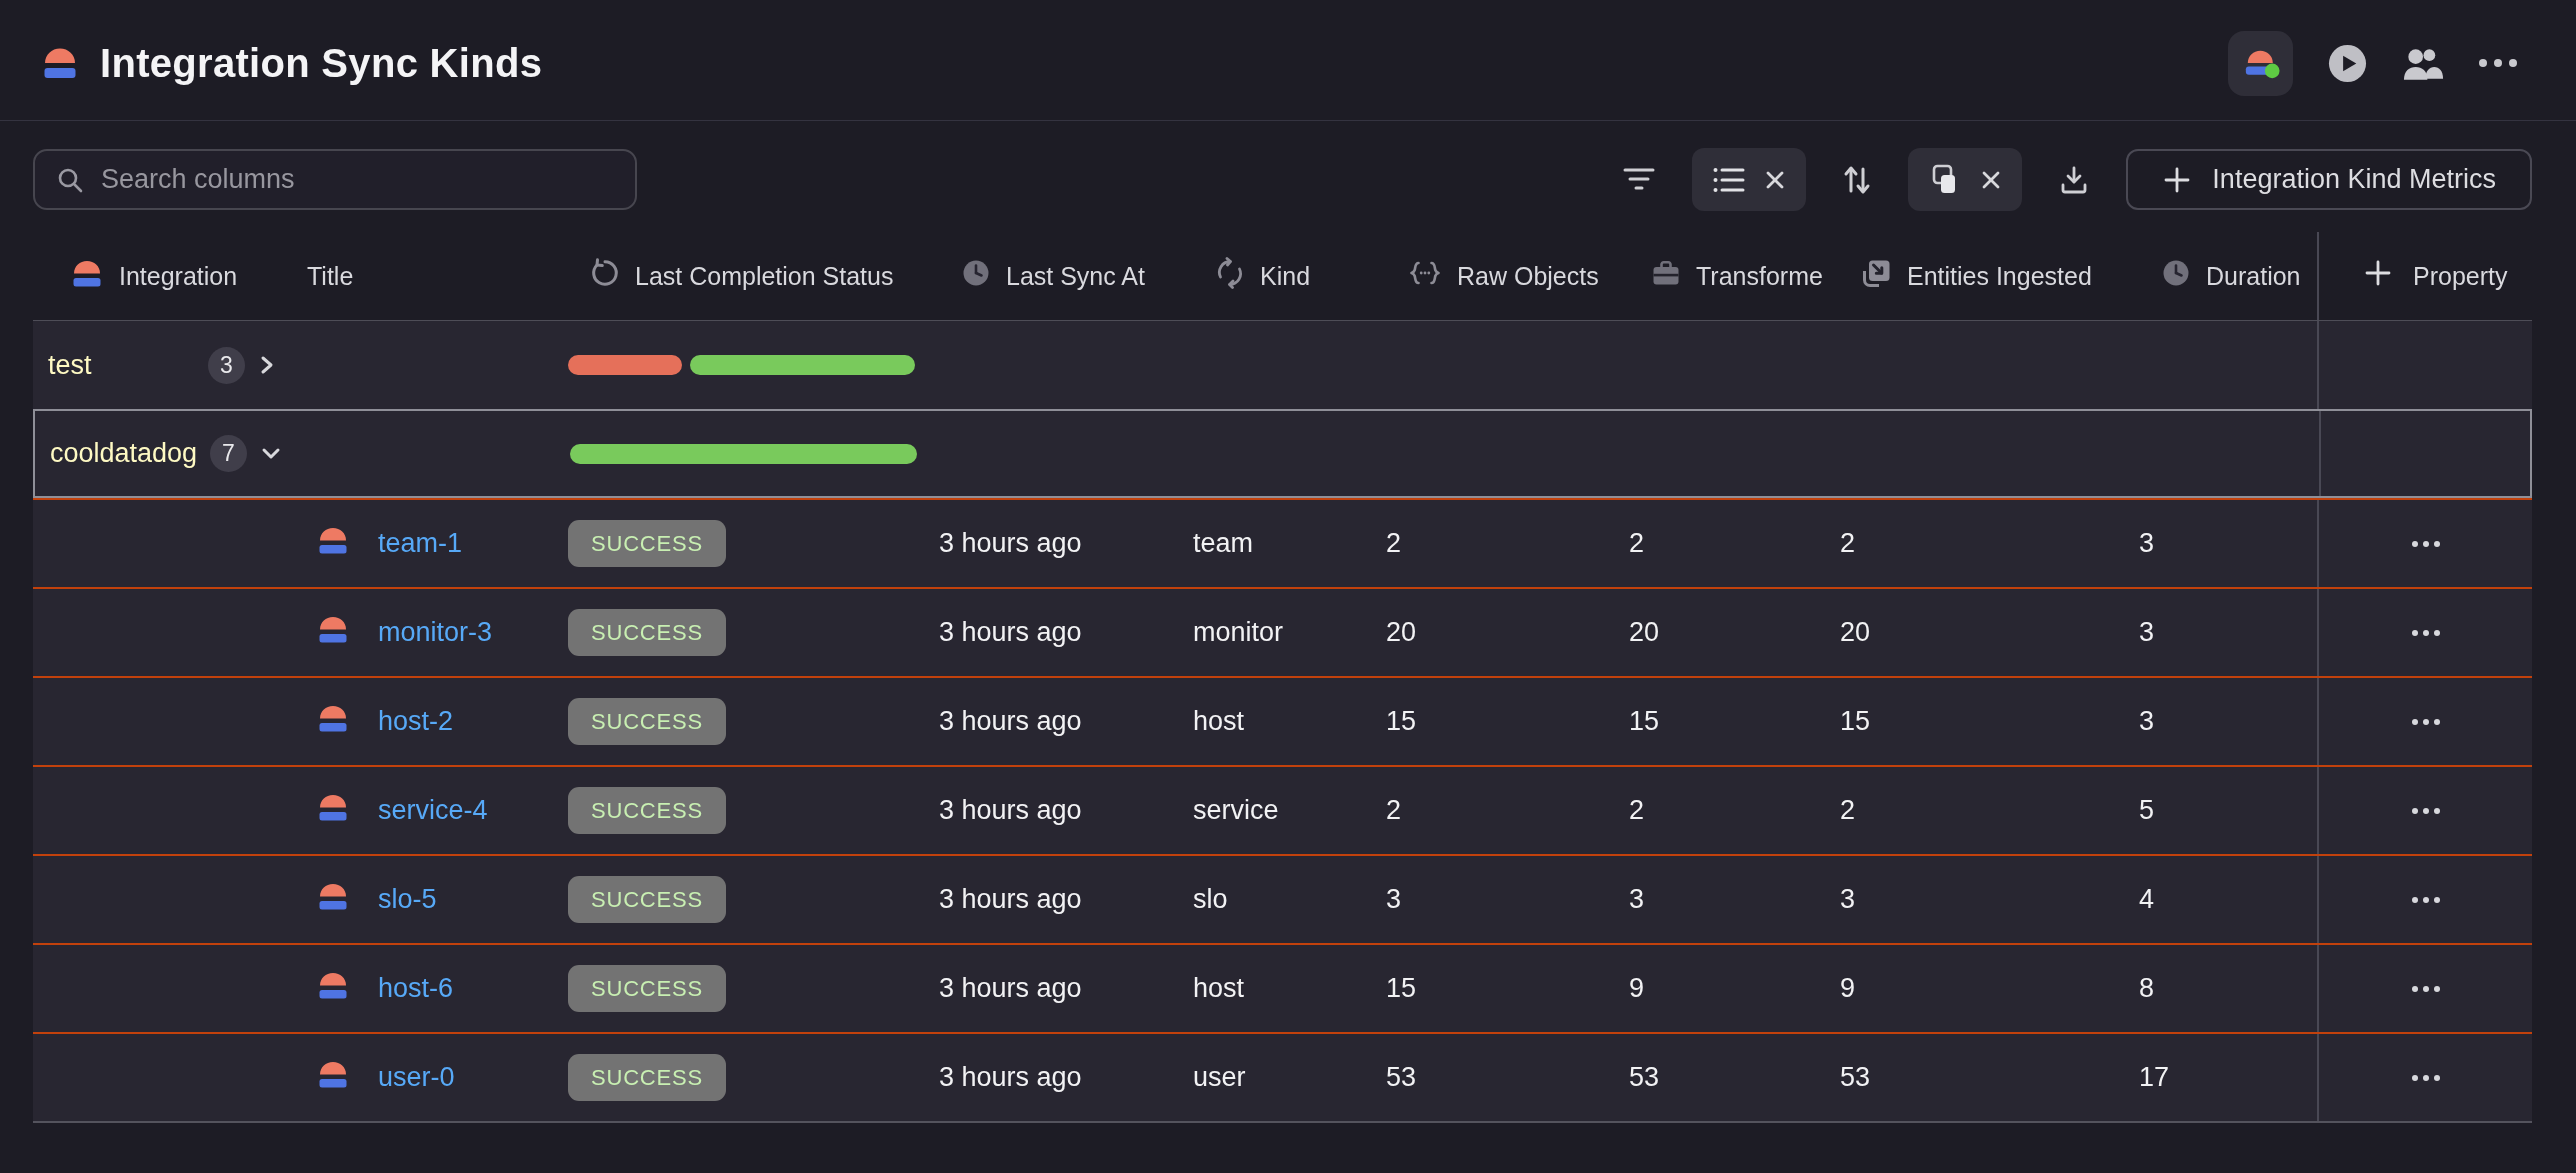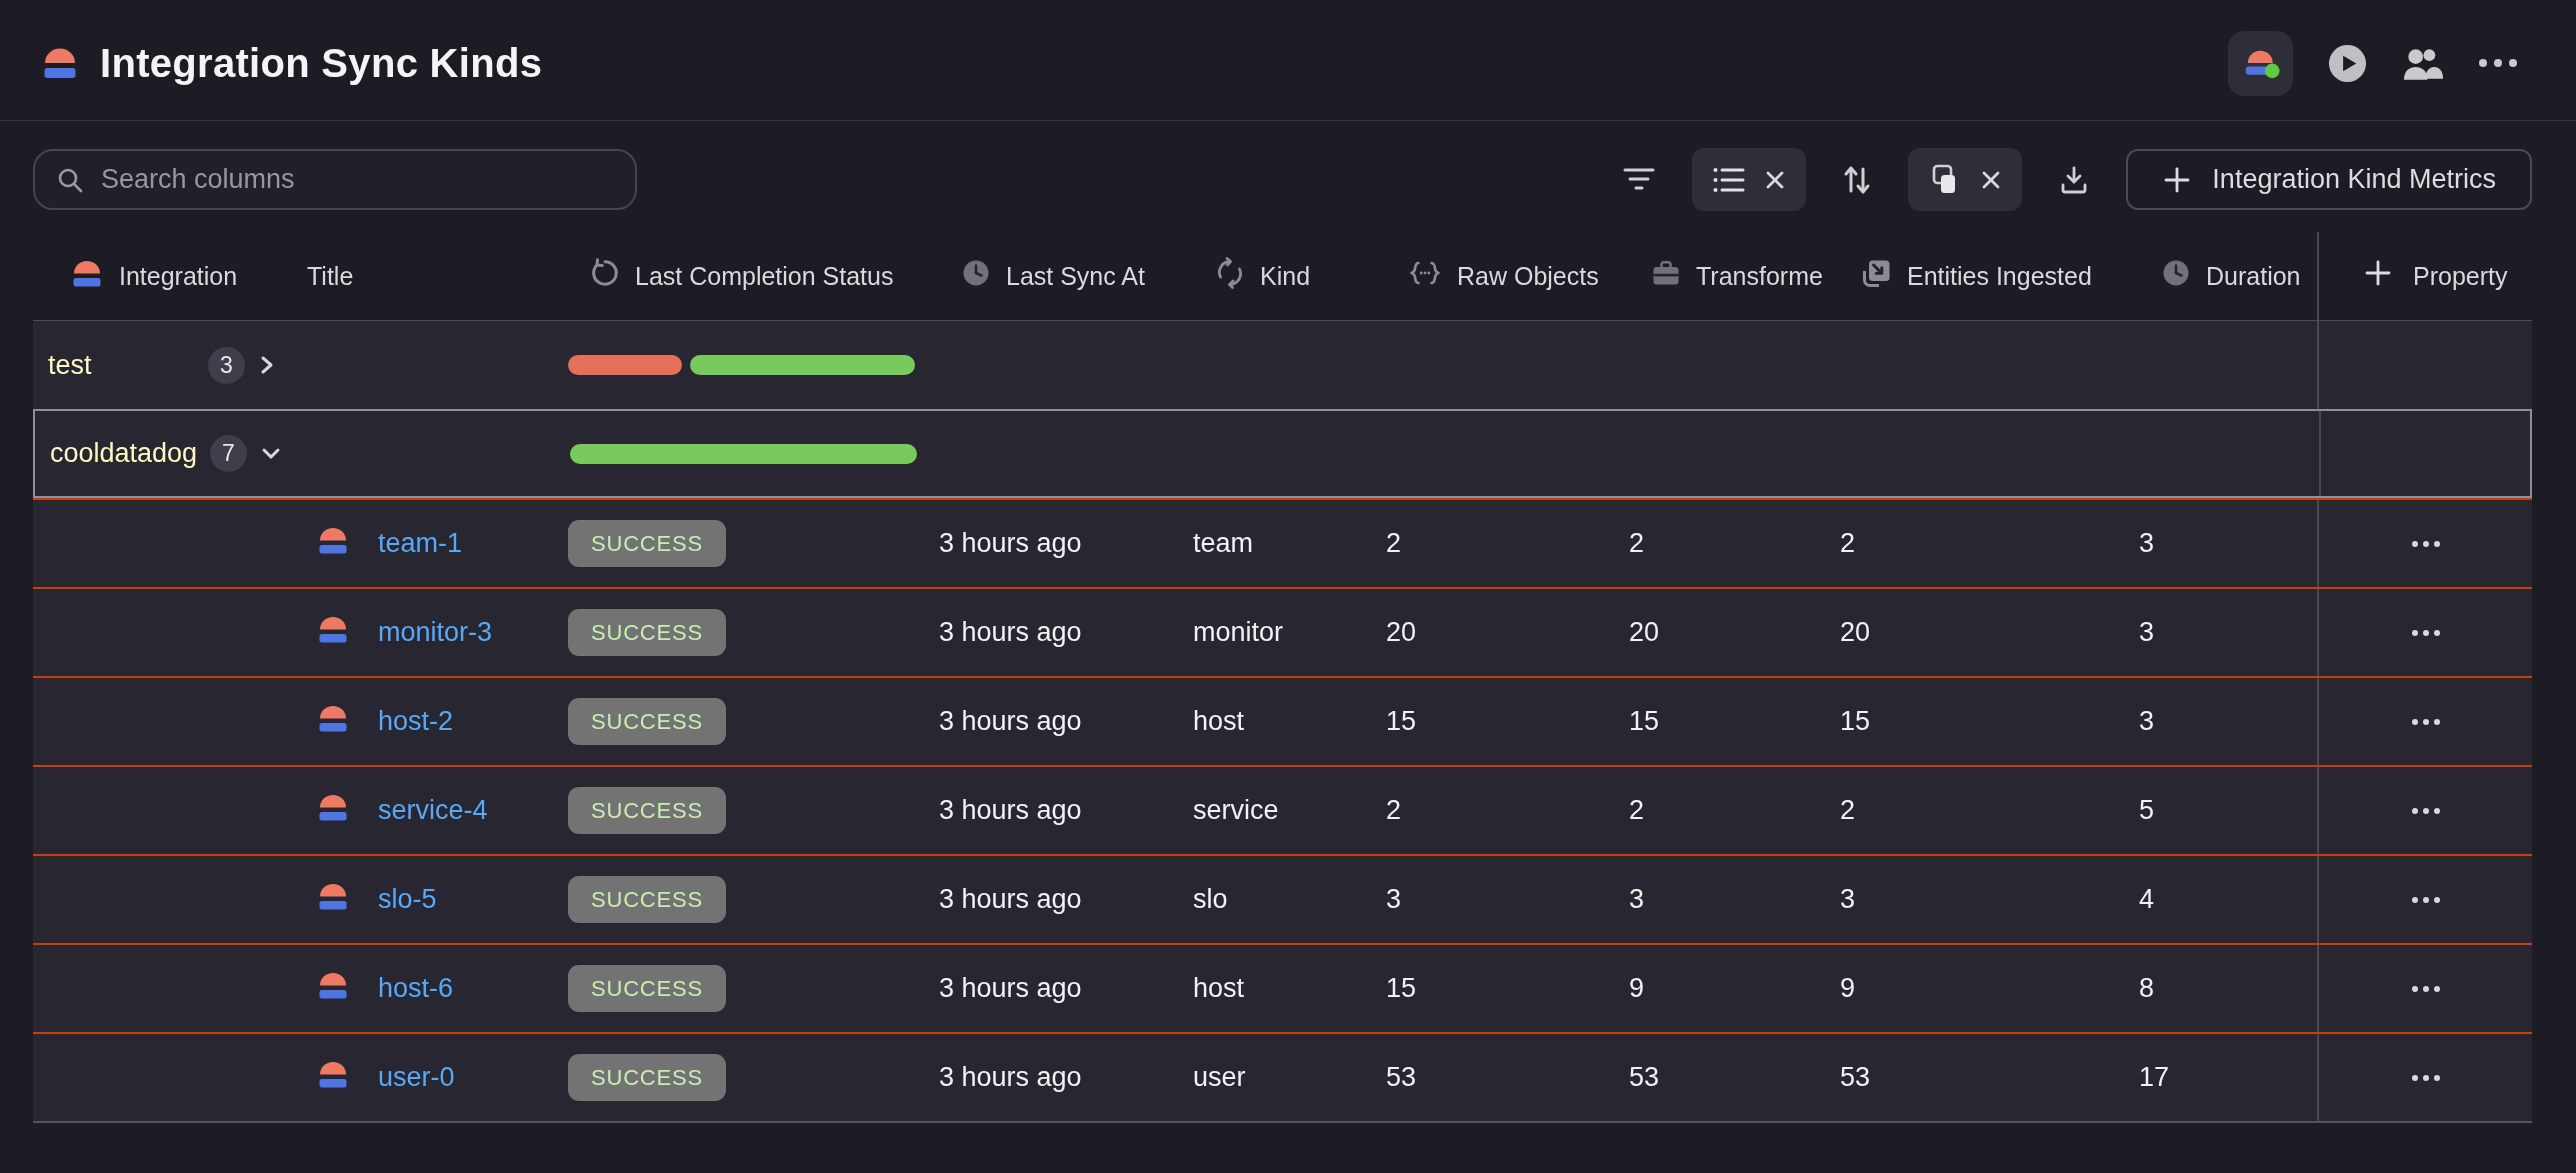--- a/index.html
+++ b/index.html
@@ -20,21 +20,21 @@
     width:65px; height:65px; border-radius:16px; background:#2F2E38; border:none;
     display:flex; align-items:center; justify-content:center; cursor:pointer;
   }
   .icon-btn { background:none; border:none; cursor:pointer; display:flex; align-items:center; justify-content:center; }
   .hdots { display:flex; gap:7px; }
   .hdots span { width:8px; height:8px; border-radius:50%; background:#C9C9CE; }
 
   
   .toolbar { margin-top:27px; padding:0 44px 0 33px; display:flex; align-items:center; }
   .search-box {
-    width:604px; height:61px; border:2px solid #47464F; border-radius:20px;
+    width:604px; height:61px; border:2px solid #47464F; border-radius:14px;
     background:#211F2A; display:flex; align-items:center; padding:0 20px; gap:16px;
   }
   .search-box input {
     flex:1; background:transparent; border:none; outline:none;
     font-family:inherit; font-size:27px; color:#DCDCE0;
   }
   .search-box input::placeholder { color:#98979F; }
   .toolbar-right { margin-left:auto; display:flex; align-items:center; gap:36px; }
   .tool-chip {
     height:63px; padding:0 20px; border:none; border-radius:12px; background:#2F2E38;

